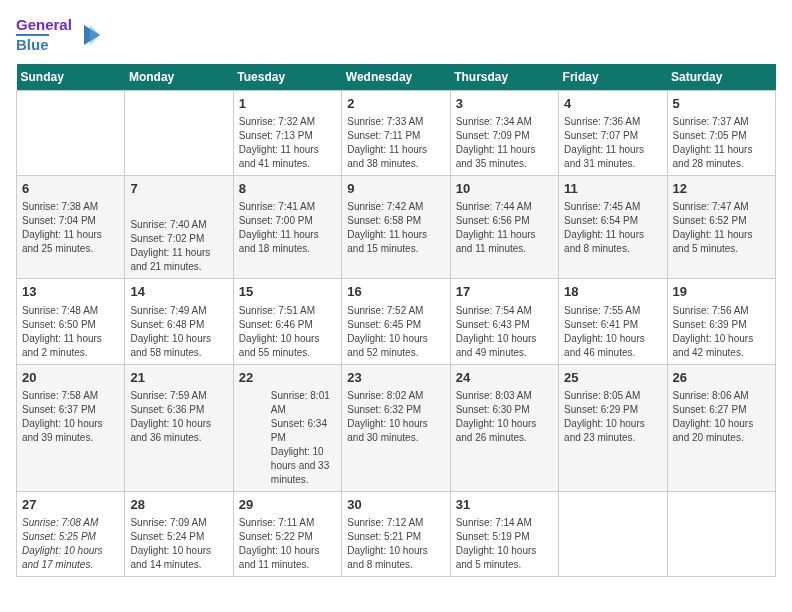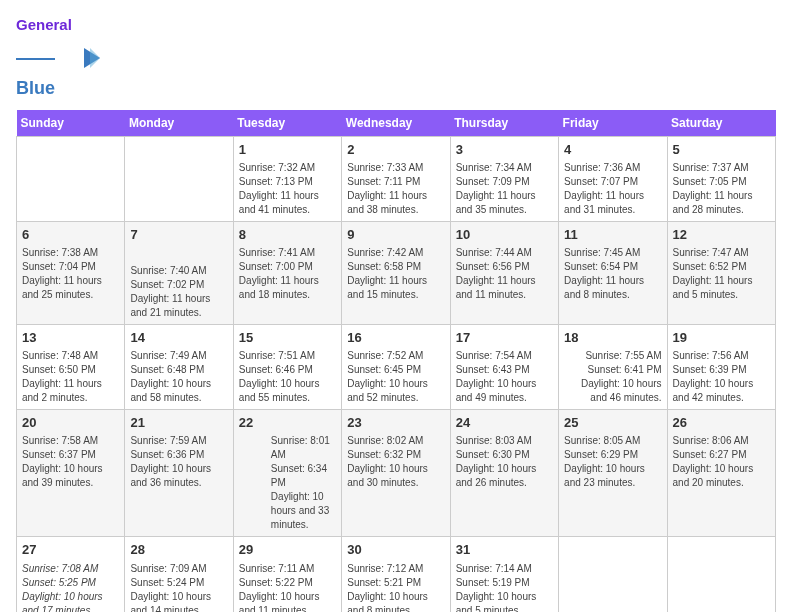--- a/index.html
+++ b/index.html
@@ -32,21 +32,21 @@
     .location {
       font-size: 14px;
       color: #555;
     }
     table {
       width: 100%;
       border-collapse: collapse;
       font-size: 11px;
     }
     thead tr th {
-      background-color: #8b5cf6;
+      background-color: #0f766e;
       color: #fff;
       padding: 6px 4px;
       text-align: left;
       font-size: 12px;
       font-weight: bold;
     }
     tbody tr td {
       border: 1px solid #ccc;
       vertical-align: top;
       padding: 4px 5px;
@@ -75,21 +75,21 @@
       background: #f9f9f9;
     }
   </style>
 </head>
 <body>
 
 <div class="header">
   <div class="logo">
   <div style="display:flex;flex-direction:column;align-items:flex-start;">
     <div style="font-size:15px;font-weight:bold;color:#6d28d9;line-height:1.2;">General</div>
-    <div style="font-size:18px;font-weight:bold;color:#3a7abf;line-height:1.2;border-top:2px solid #3a7abf;padding-top:18px;margin-top:24px;">Blue</div>
+    <div style="font-size:15px;font-weight:bold;color:#3a7abf;line-height:1.2;border-top:2px solid #3a7abf;padding-top:0;">Blue</div>
   </div>
   <svg width="28" height="28" viewBox="0 0 28 28">
     <polygon points="8,4 24,14 8,24" fill="#3a7abf"></polygon>
     <polygon points="14,4 24,14 14,24" fill="#5aaad5" opacity="0.5"></polygon>
   </svg>
 </div>
   <div class="title-block">
     <div class="month-title"></div>
     <div class="location"></div>
   </div>
@@ -212,21 +212,21 @@
 Daylight: 10 hours and 52 minutes.</div>
         </td>
         <td>
           <span class="day-number">17</span>
           <div class="day-info" style="white-space: pre-line;">Sunrise: 7:54 AM
 Sunset: 6:43 PM
 Daylight: 10 hours and 49 minutes.</div>
         </td>
         <td>
           <span class="day-number">18</span>
-          <div class="day-info" style="white-space: pre-line; text-align: right;">Sunrise: 7:55 AM
+          <div class="day-info" style="white-space: pre-line;">Sunrise: 7:55 AM
 Sunset: 6:41 PM
 Daylight: 10 hours and 46 minutes.</div>
         </td>
         <td>
           <span class="day-number">19</span>
           <div class="day-info" style="white-space: pre-line;">Sunrise: 7:56 AM
 Sunset: 6:39 PM
 Daylight: 10 hours and 42 minutes.</div>
         </td>
       </tr>

